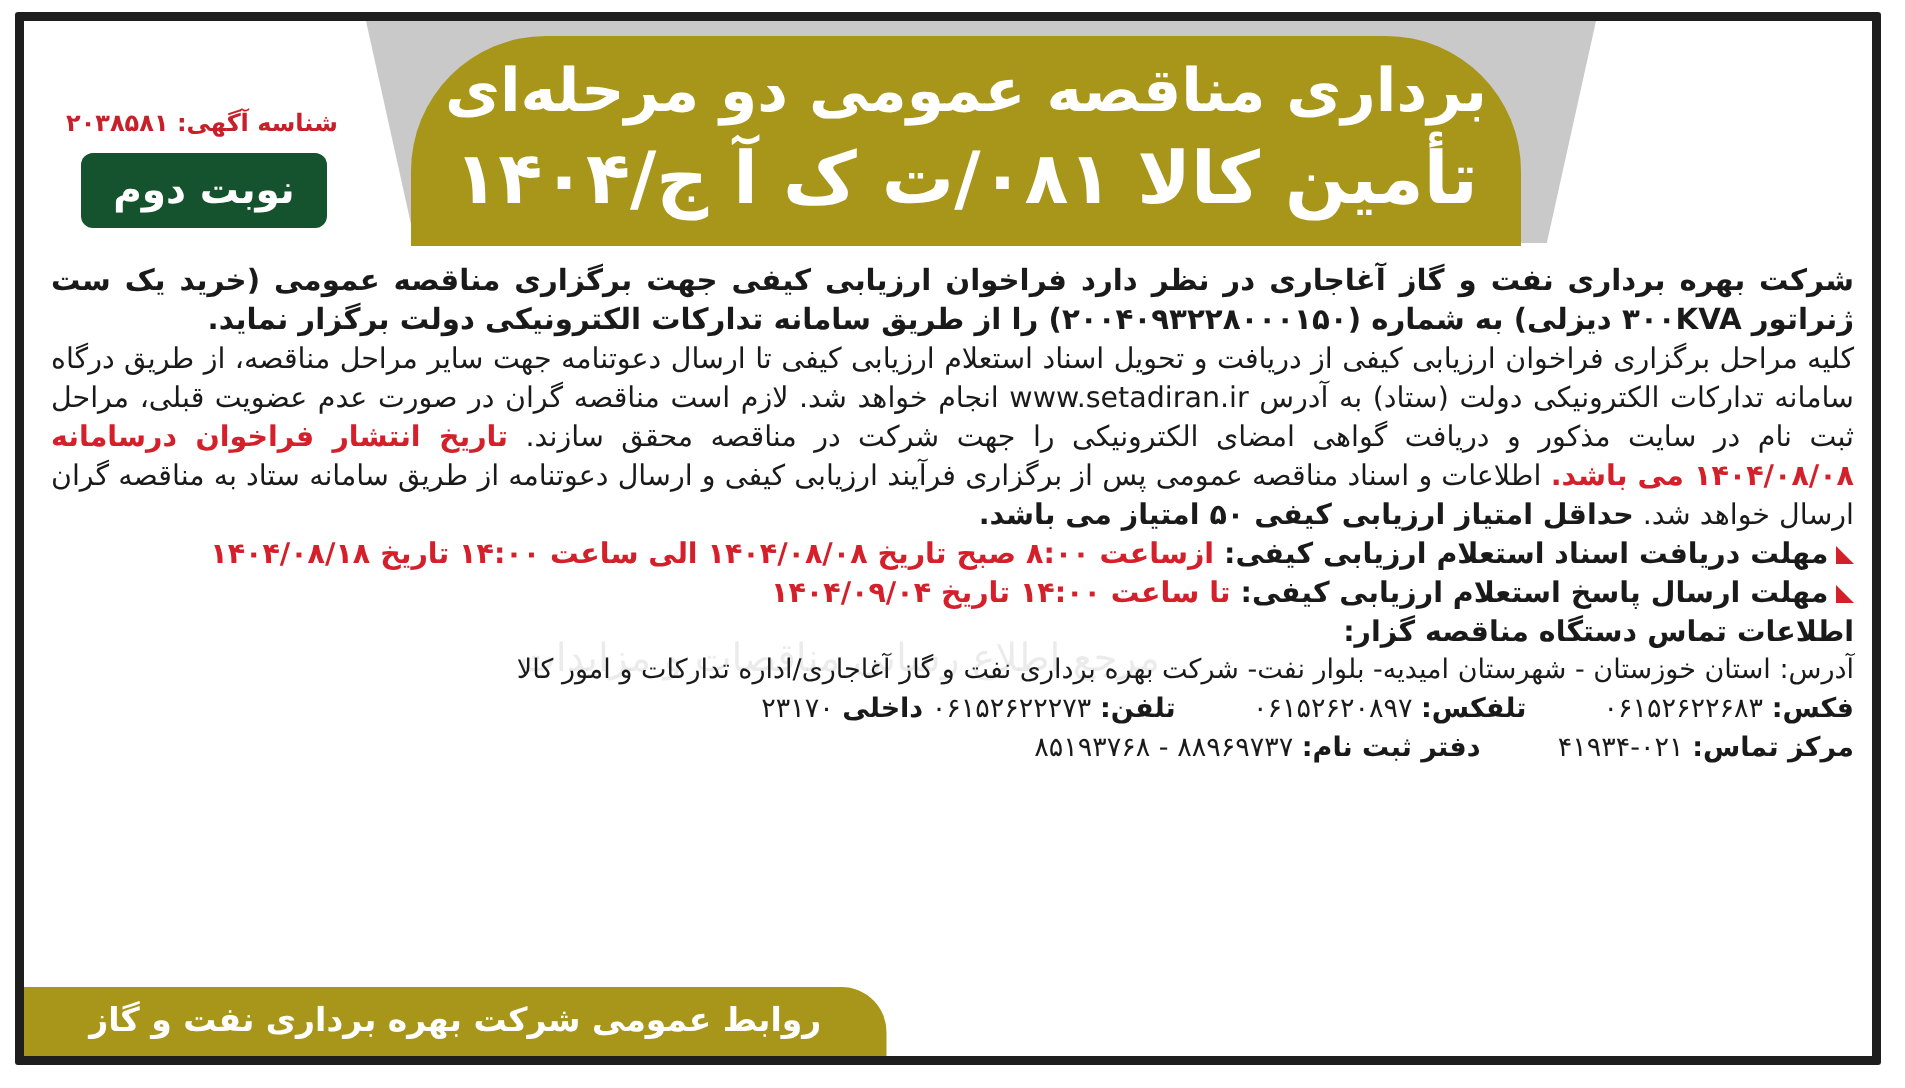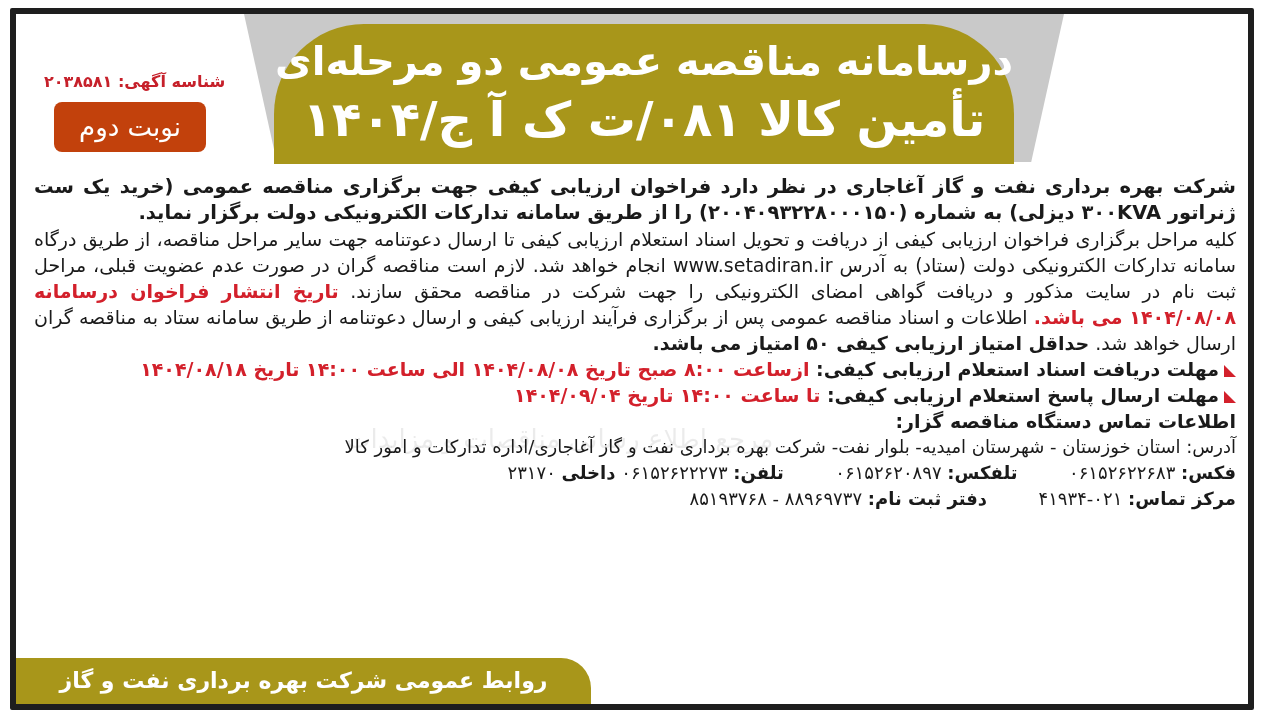--- a/index.html
+++ b/index.html
@@ -10,22 +10,22 @@
   .header-gray { position:absolute; left:228px; top:0; width:820px; height:148px; background:#c9c9c9;
                  clip-path: polygon(0 0, 100% 0, 96% 100%, 4% 100%); }
   .title-box { position:absolute; left:258px; top:10px; width:740px; height:140px; background:#a8961a;
                border-radius:90px 90px 0 0; color:#fff; text-align:center; font-weight:bold; }
   .title-line1 { font-size:40px; line-height:58px; margin-top:8px; }
   .title-line2 { font-size:48px; line-height:58px; }
   .logo { position:absolute; right:8px; top:6px; width:200px; height:150px; background:#fff; text-align:center; }
   .logo svg { display:block; margin:4px auto 0; }
   .logo-text { font-size:8.5px; line-height:12px; color:#333; }
   .adid { position:absolute; left:28px; top:58px; color:#c6202a; font-size:16px; font-weight:bold; }
-  .round { position:absolute; left:38px; top:88px; width:152px; height:50px; background:#c2410c; color:#fff;
-           border-radius:8px; font-size:26px; font-weight:normal; text-align:center; line-height:50px; }
+  .round { position:absolute; left:38px; top:88px; width:164px; height:50px; background:#14532d; color:#fff;
+           border-radius:8px; font-size:26px; font-weight:bold; text-align:center; line-height:50px; }
   .body { position:absolute; right:12px; left:18px; top:160px; font-size:19px; line-height:26px; text-align:justify; }
   .p1 { font-weight:bold; font-size:19.5px; margin:0; }
   .p2 { margin:0; }
   .red { color:#d3202b; font-weight:bold; }
   .bold { font-weight:bold; }
   .bullet-row { margin:0; font-weight:bold; white-space:nowrap; }
   .tri { display:inline-block; width:0; height:0; border-left:12px solid #d3202b; border-top:12px solid transparent; margin-left:5px; vertical-align:middle; }
   .contact-title { margin:0; font-weight:bold; }
   .address { margin:0; font-size:18px; }
   .phones { margin:0; font-size:18px; }
@@ -40,21 +40,21 @@
 </style>
 </head>
 <body>
 
 <div class="frame">
   <div class="header-gray"></div>
 
   <div class="wm-small">مرجع اطلاع رسانی مناقصات و مزایدات</div>
 
   <div class="title-box">
-    <div class="title-line1">درسامانه مناقصه عمومی دو مرحله‌ای</div>
+    <div class="title-line1">برداری مناقصه عمومی دو مرحله‌ای</div>
     <div class="title-line2">تأمین کالا ۰۸۱/ت ک آ ج/۱۴۰۴</div>
   </div>
 
 
   <div class="adid">
     <span>شناسه آگهی:</span>
     <span>۲۰۳۸۵۸۱</span>
   </div>
   <div class="round">نوبت دوم</div>
 

